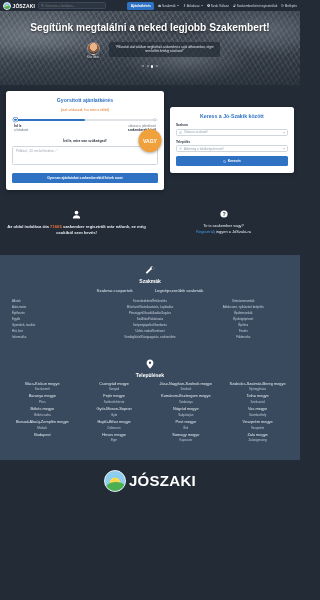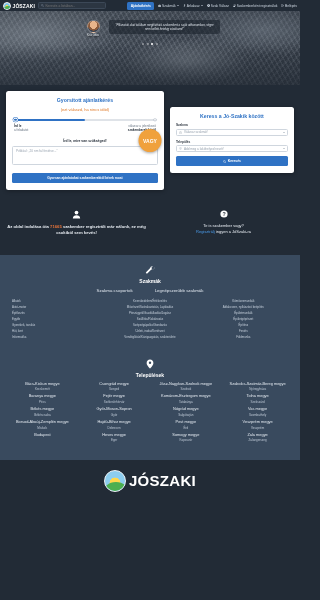--- a/index.html
+++ b/index.html
@@ -387,20 +387,21 @@
       </svg>
       <span>Belépés</span>
     </div>
   </div>
 </div>
 
 <div class="hero">
   <div class="hero-bg"></div>
   <div class="hero-scrim"></div>
 
+  <div class="hero-title">Segítünk megtalálni a neked legjobb Szakembert!</div>
 
   <div class="testimonial">
     <div class="t-person">
       <div class="t-avatar"></div>
       <div class="t-name">Kiss Géza</div>
     </div>
     <div class="t-bubble">
       <div class="t-quote">"Pillanatok alatt találtam megbízható szakembert a saját otthonomban, végre nem kellett hetekig várakozni!"</div>
     </div>
   </div>

